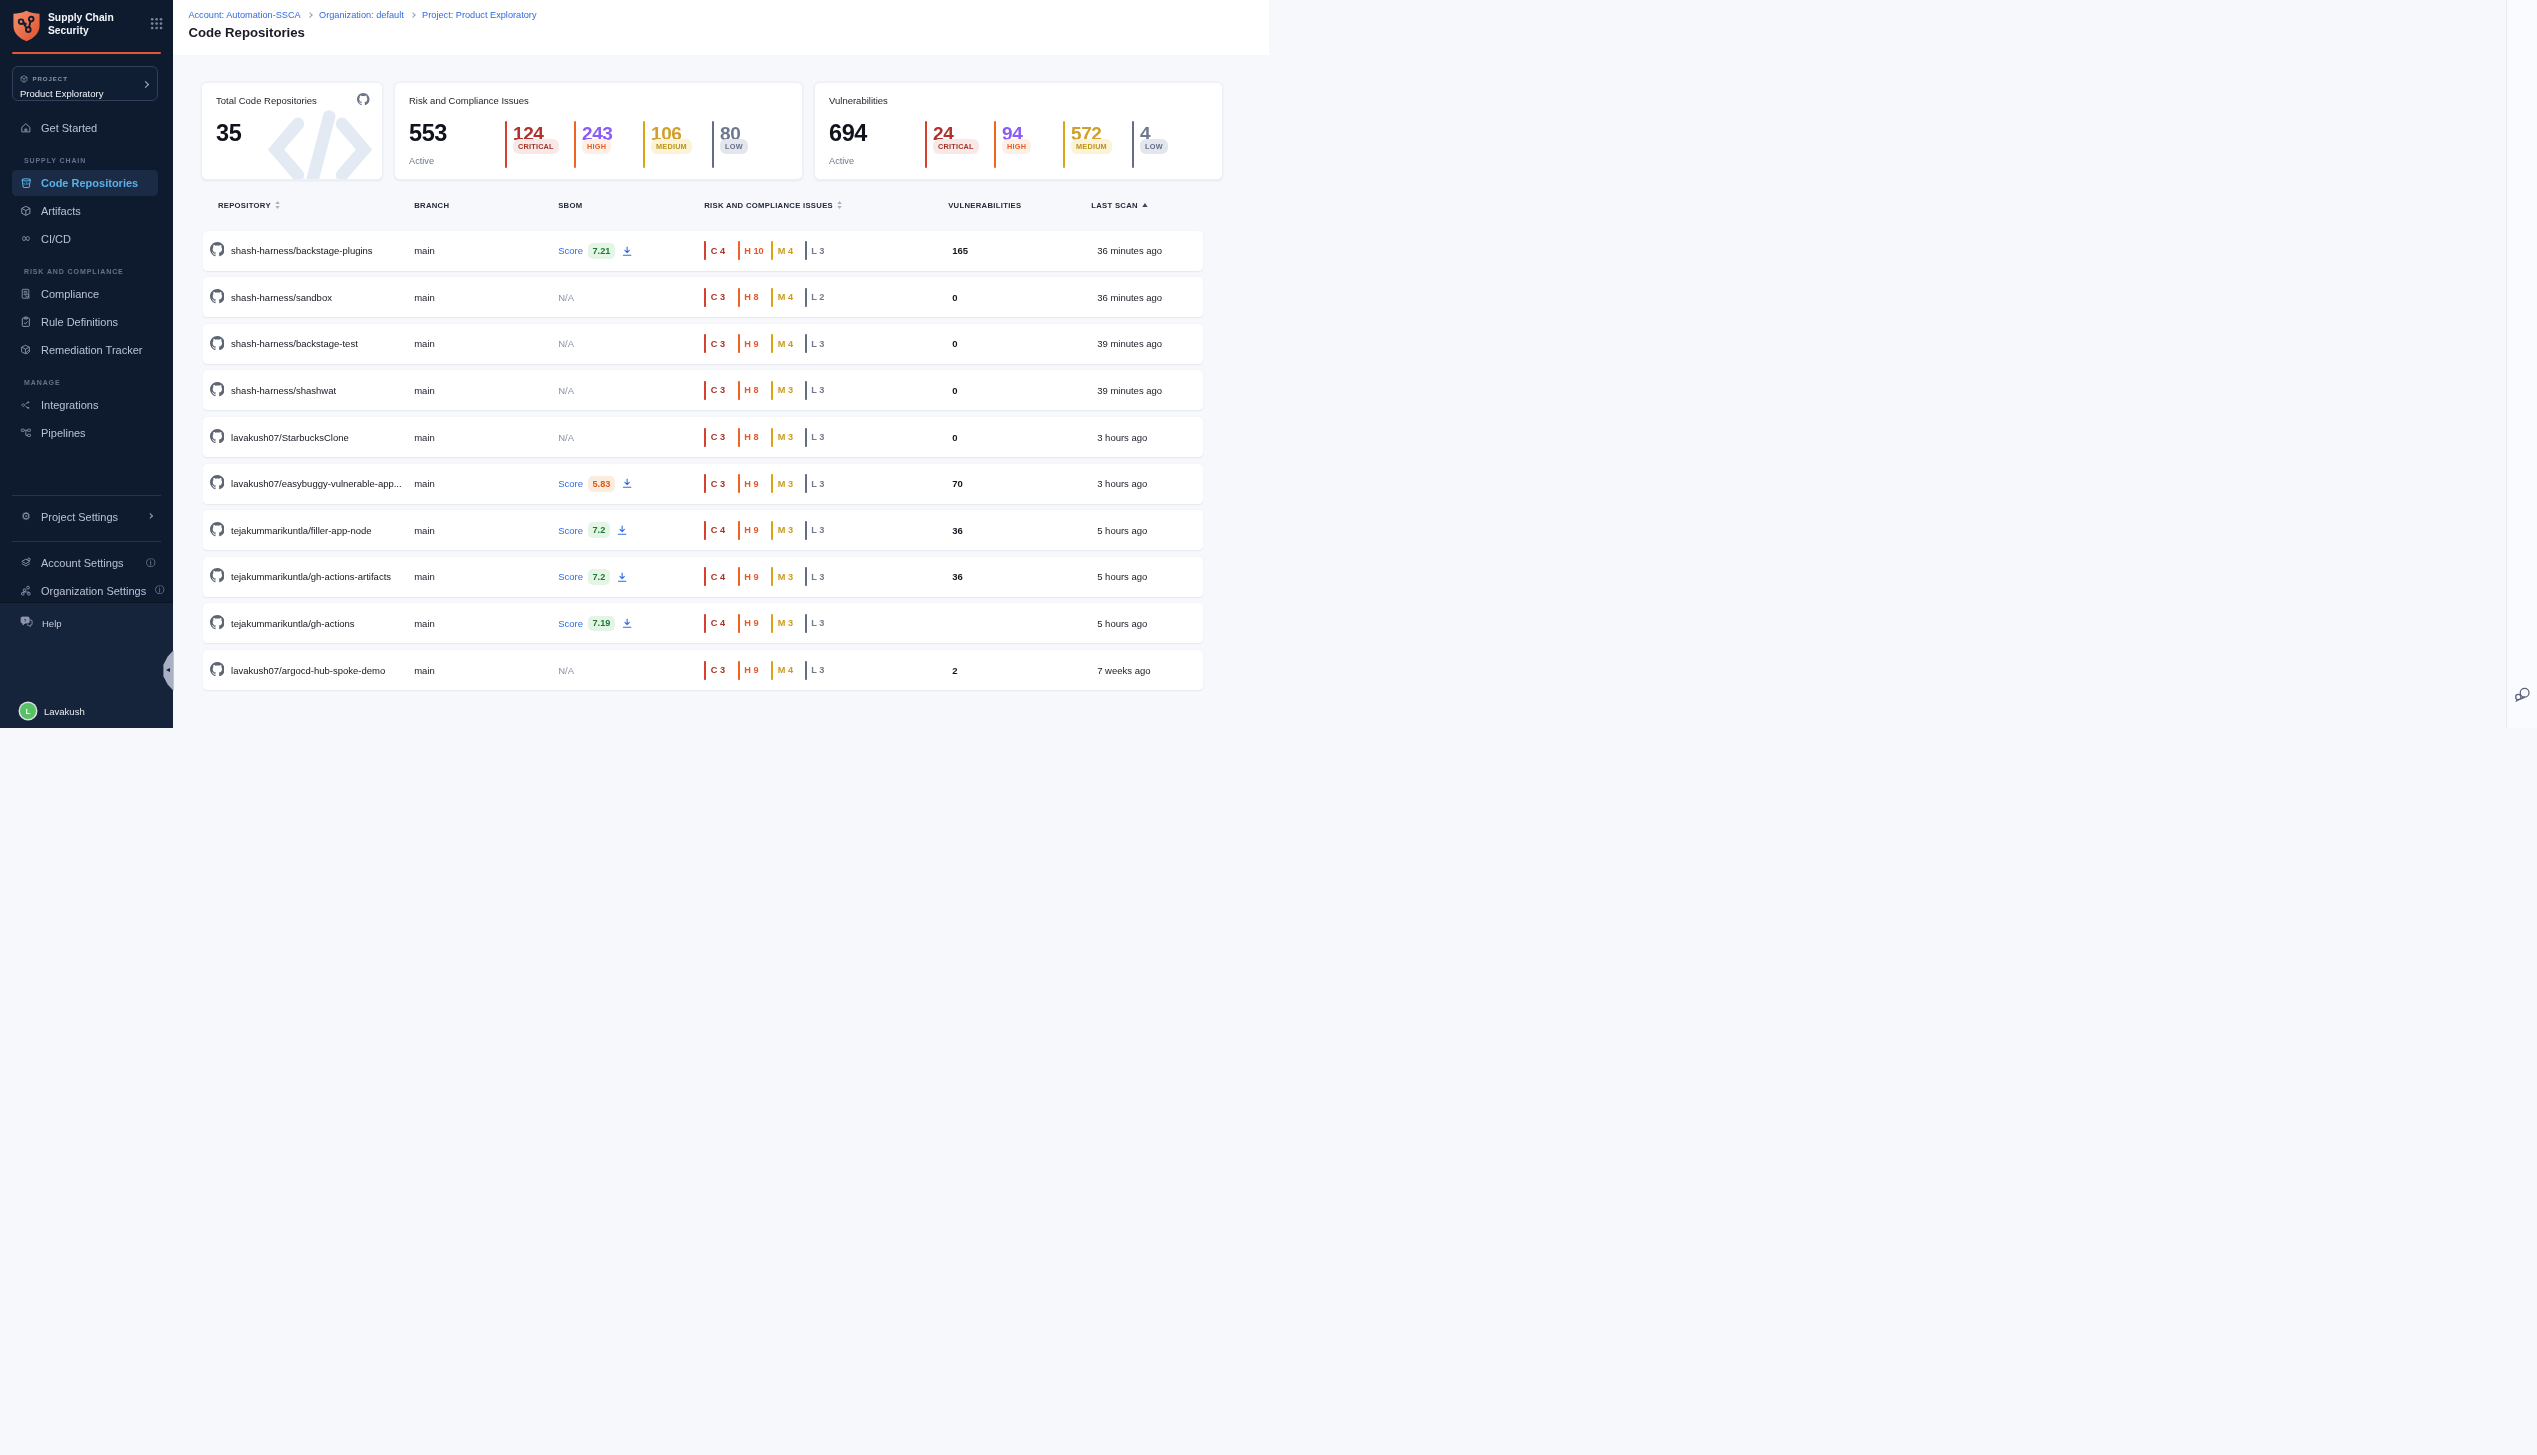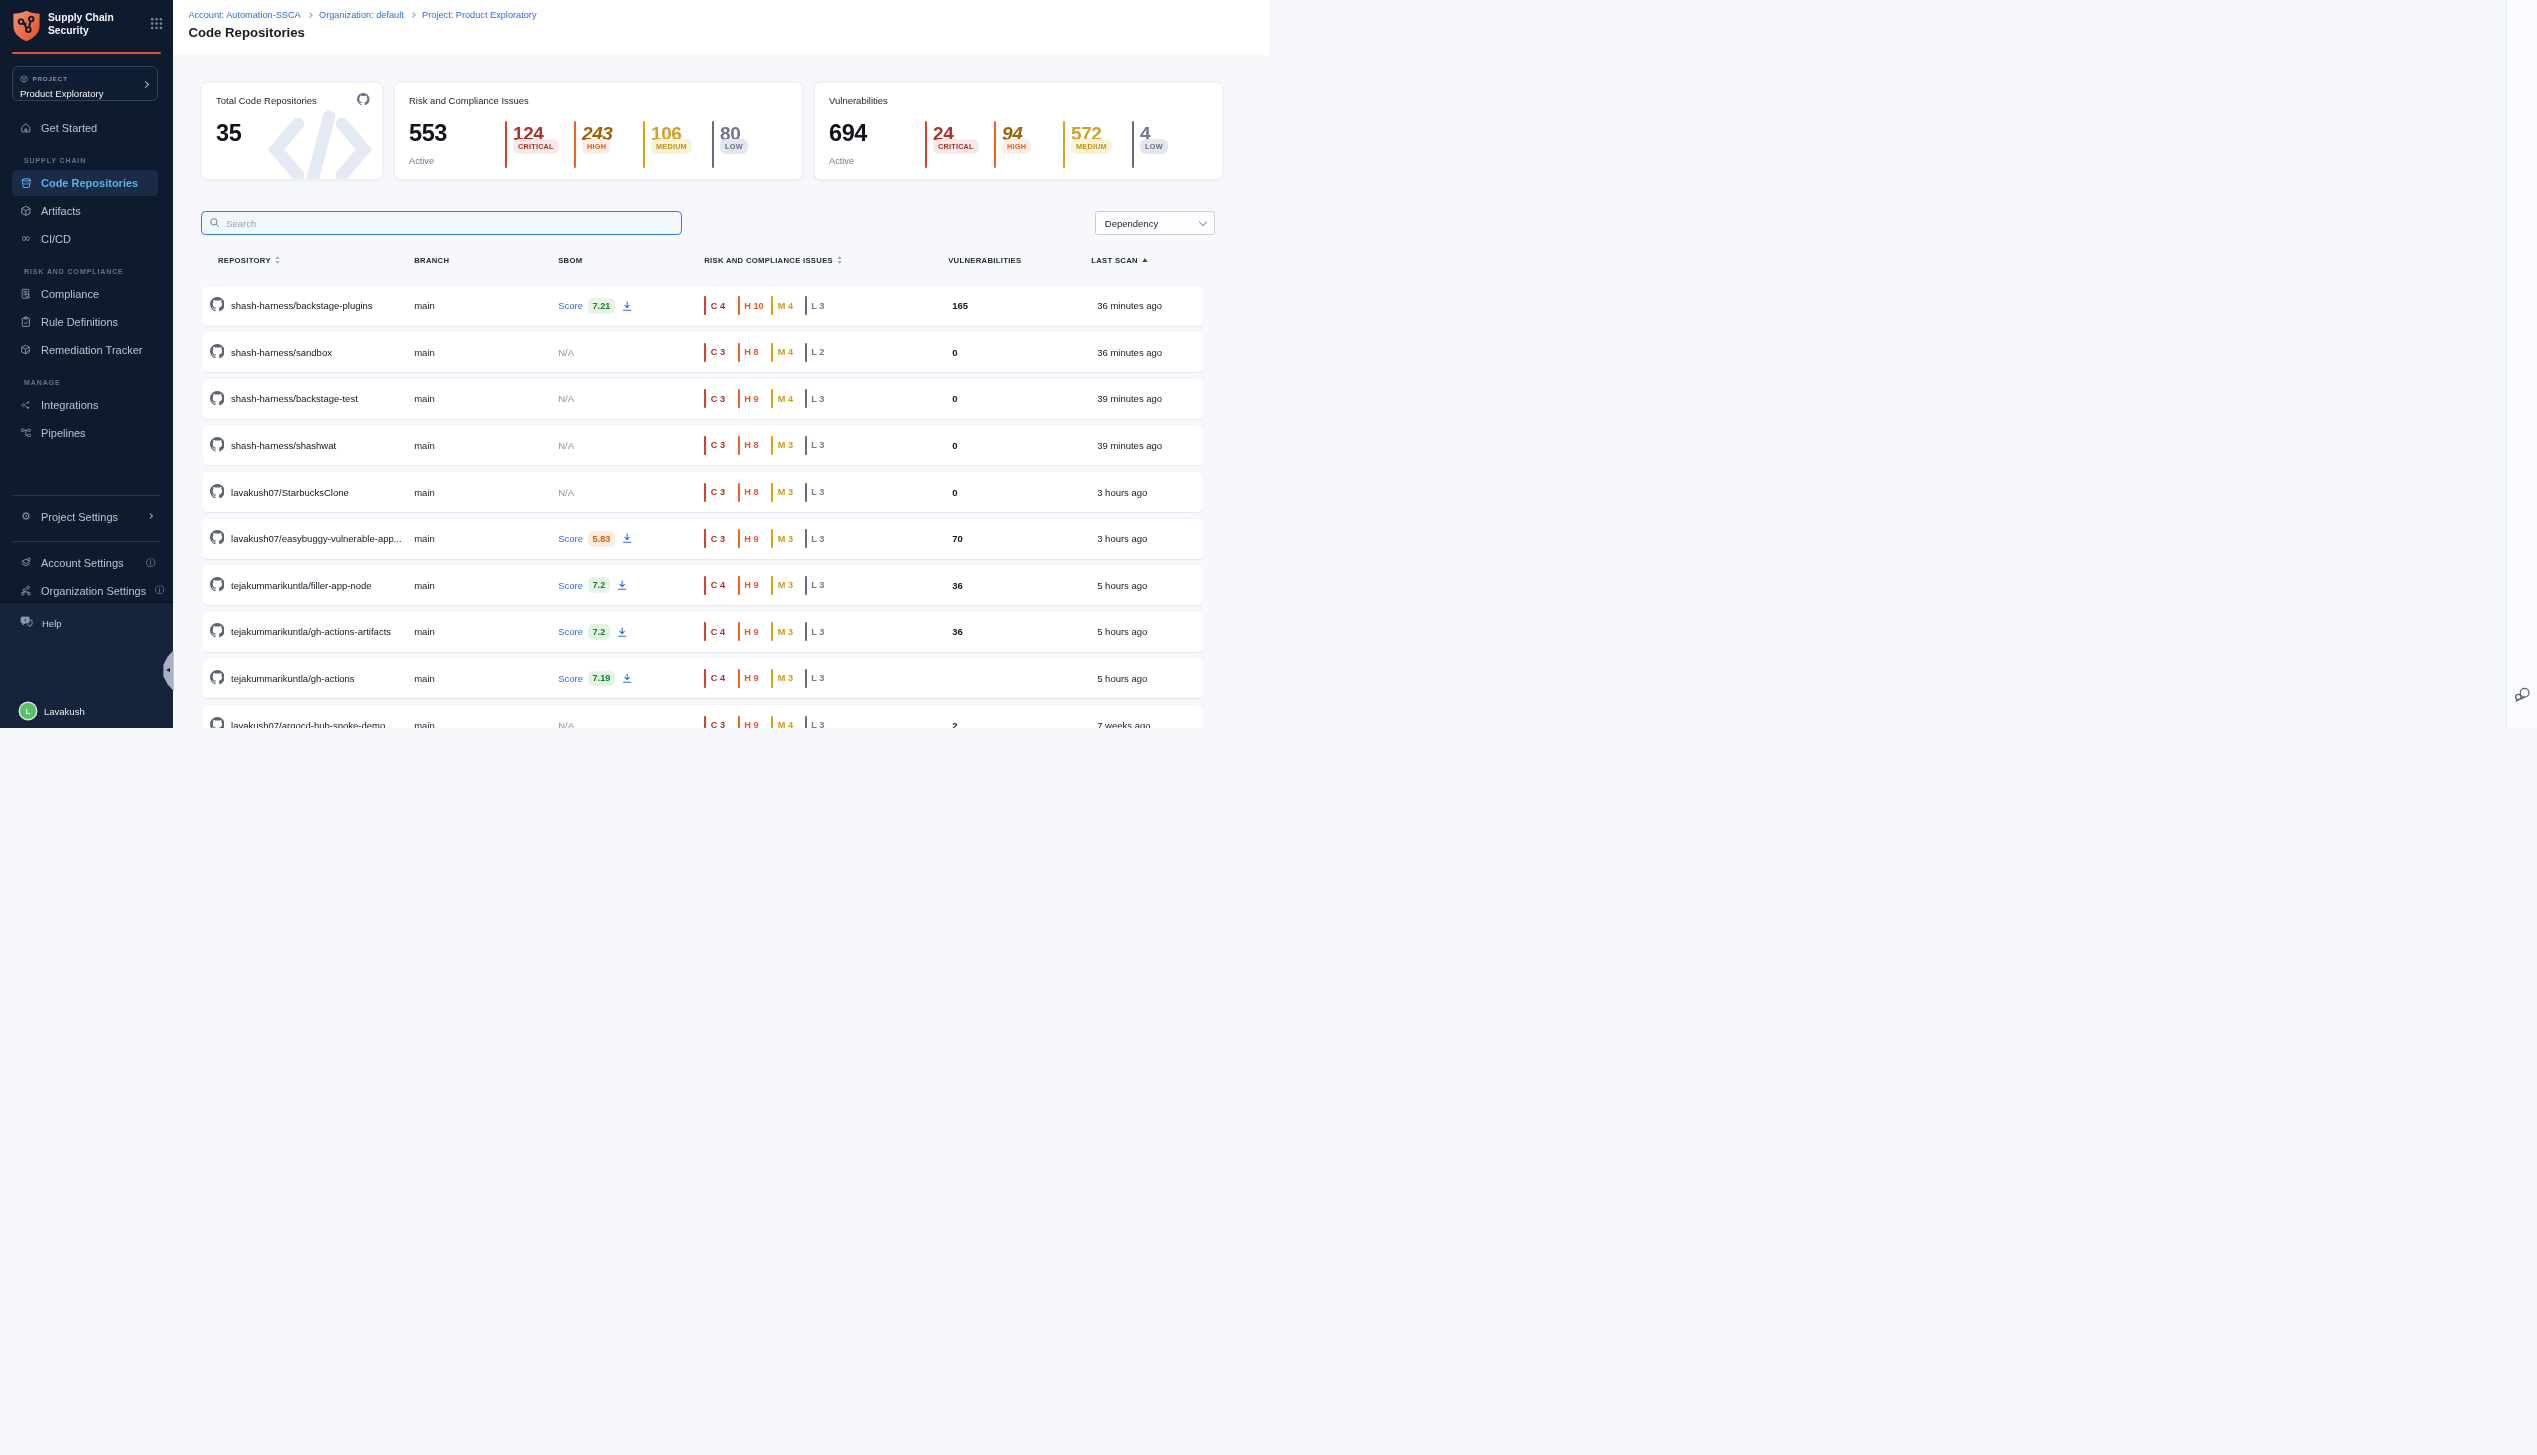--- a/index.html
+++ b/index.html
@@ -59,21 +59,21 @@
   .active-lbl { position:absolute; left:14px; top:73px; font-size:9.2px; color:#6E7790; }
   .gh-card-icon { position:absolute; right:12.5px; top:9.5px; }
   .code-watermark { position:absolute; right:7.3px; bottom:-13.2px; color:#E3EAF3; }
 
   .sev-col { position:absolute; top:38px; }
   .sev-bar { position:absolute; left:0; top:0; width:2.2px; height:47px; border-radius:1.5px; }
   .sev-num { position:absolute; left:8px; top:1.5px; font-size:19px; font-weight:700; letter-spacing:-0.4px; white-space:nowrap; }
   .sev-badge { position:absolute; left:8px; top:18px; font-size:7.3px; font-weight:700; letter-spacing:0.2px; padding:2.9px 5.1px; border-radius:6px; white-space:nowrap; }
   .p1 { left:110px; } .p2 { left:179px; } .p3 { left:248px; } .p4 { left:317px; }
   .sev-critical .sev-bar { background:#D6402E; } .sev-critical .sev-num { color:#B0322A; } .sev-critical .sev-badge { background:#F7E9E7; color:#A93226; }
-  .sev-high .sev-bar { background:#F06322; } .sev-high .sev-num { color:#a16207;font-style:italic; } .sev-high .sev-badge { background:#FCEFE5; color:#E85C25; }
+  .sev-high .sev-bar { background:#F06322; } .sev-high .sev-num { color:#8b5cf6; } .sev-high .sev-badge { background:#FCEFE5; color:#E85C25; }
   .sev-medium .sev-bar { background:#D9A514; } .sev-medium .sev-num { color:#D2A02A; } .sev-medium .sev-badge { background:#FAF3D8; color:#BF9415; }
   .sev-low .sev-bar { background:#656D84; } .sev-low .sev-num { color:#6E7890; } .sev-low .sev-badge { background:#E4E6ED; color:#646E86; }
 
   
   .toolbar { margin-top:31px; width:1022px; position:relative; height:24px; }
   .search-box { width:481px; height:24px; background:#F0F8FB; border:1.1px solid #2F7BE8; border-radius:4.4px; display:flex; align-items:center; padding:0 7.3px; gap:5.9px; }
   .search-box input { border:none; outline:none; background:transparent; font-size:9.5px; color:#30343E; width:100%; font-family:inherit; }
   .search-box input::placeholder { color:#9AA0B0; }
   .filter-select { position:absolute; right:8px; top:0; width:120px; height:24px; background:#FDFDFF; border:0.7px solid #C9CEDC; border-radius:2.9px; display:flex; align-items:center; padding:0 8.8px; cursor:pointer; }
   .filter-select .val { font-size:9.5px; color:#1B2030; font-weight:500; }
@@ -396,35 +396,20 @@
           <span class="sev-badge">MEDIUM</span>
         </div>
       <div class="sev-col sev-low p4">
           <span class="sev-bar"></span>
           <span class="sev-num">4</span>
           <span class="sev-badge">LOW</span>
         </div>
     </div>
   </div>
 
-  <div class="toolbar">
-    <div class="search-box">
-      <span>
-        <svg width="11" height="11" viewBox="0 0 16 16" fill="none" stroke="#6F7688" stroke-width="1.4">
-            <circle cx="7" cy="7" r="4.6"></circle>
-            <path d="M10.6 10.6 L14.2 14.2"></path>
-          </svg>
-      </span>
-      <input type="text" placeholder="Search" style="">
-    </div>
-    <div class="filter-select">
-      <span class="val">Dependency</span>
-      <span class="chev-down"></span>
-    </div>
-  </div>
 
   <div class="thead">
     <span class="th" style="left:14.7px;">
         <span>REPOSITORY</span>
         <svg width="5.1" height="8" viewBox="0 0 7 11">
           <path d="M3.5 0 L6.5 4 H0.5 Z" fill="#A8B0C2"></path>
           <path d="M3.5 11 L6.5 7 H0.5 Z" fill="#A8B0C2"></path>
         </svg>
       </span>
     <span class="th" style="left:211px;">BRANCH</span>

